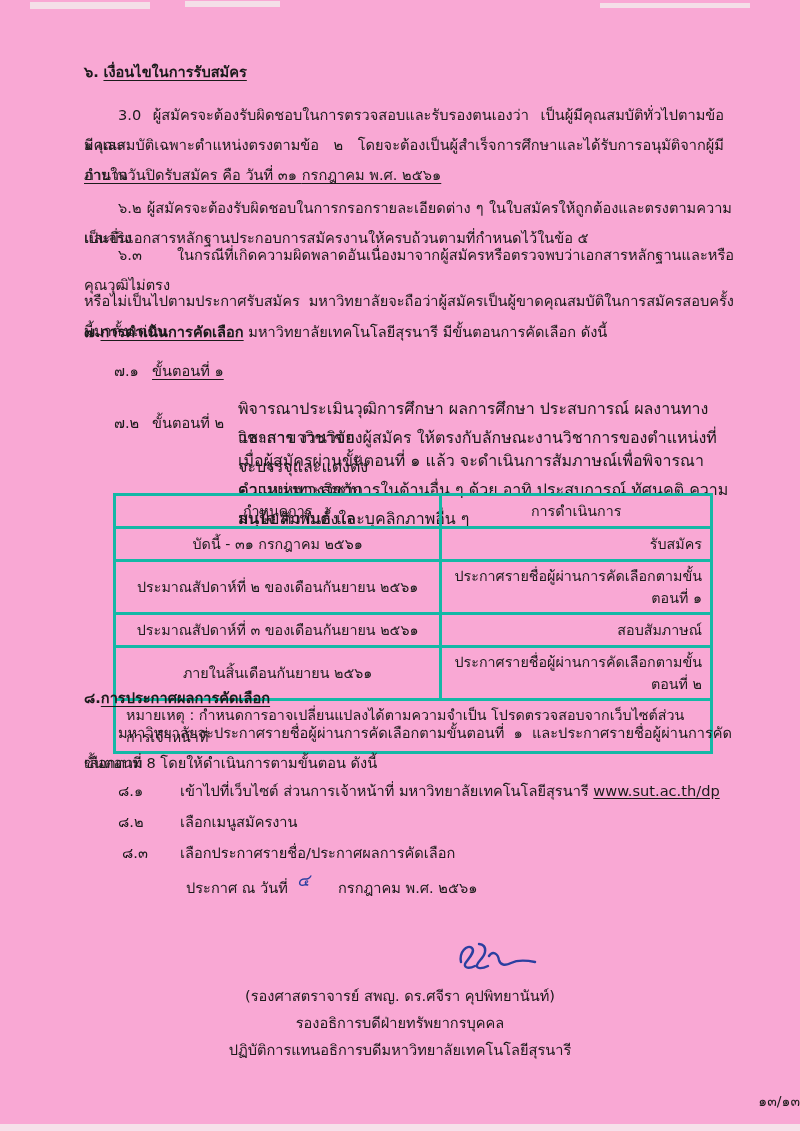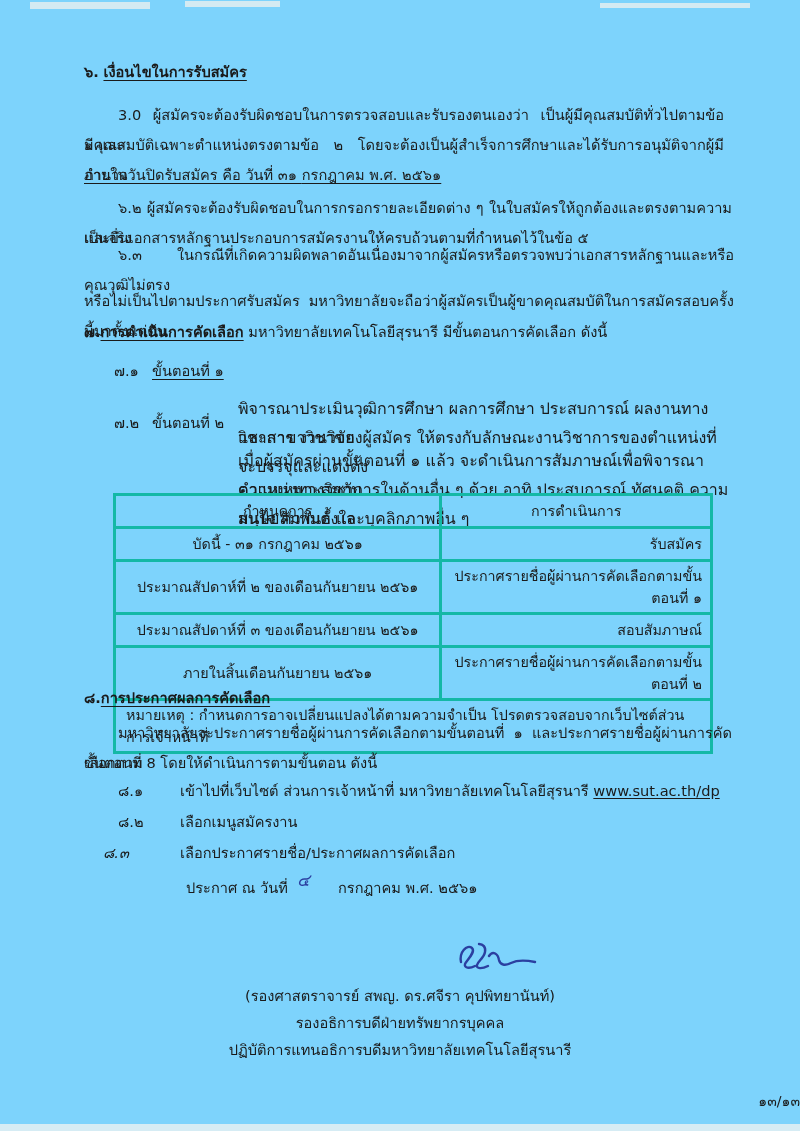--- a/index.html
+++ b/index.html
@@ -7,21 +7,21 @@
     padding: 0;
     background: #ffffff;
   }
   body {
     font-family: "DejaVu Sans", "Liberation Sans", sans-serif;
   }
   #page {
     position: relative;
     width: 800px;
     height: 1131px;
-    background: #7dd3fc;
+    background: #f9a8d4;
     overflow: hidden;
     color: #1a1a1a;
   }
   
   .scan-noise {
     position: absolute;
     background: #f2f2ef;
     opacity: 0.75;
     pointer-events: none;
   }
@@ -200,21 +200,21 @@
     <div class="para" style="left:84px; top:748px; width:648px;">
       <span>ขั้นตอนที่ 8 โดยให้ดำเนินการตามขั้นตอน ดังนี้</span>
     </div>
 
     <div class="sub-no" style="left:118px; top:776px;">๘.๑</div>
     <div class="sub-txt" style="left:180px; top:776px;"><span>เข้าไปที่เว็บไซต์ ส่วนการเจ้าหน้าที่ มหาวิทยาลัยเทคโนโลยีสุรนารี </span><span class="link">www.sut.ac.th/dp</span></div>
 
     <div class="sub-no" style="left:118px; top:807px;">๘.๒</div>
     <div class="sub-txt" style="left:180px; top:807px;">เลือกเมนูสมัครงาน</div>
 
-    <div class="sub-no" style="left:103px; top:838px;font-style:italic;">๘.๓</div>
+    <div class="sub-no" style="left:122px; top:838px;">๘.๓</div>
     <div class="sub-txt" style="left:180px; top:838px;">เลือกประกาศรายชื่อ/ประกาศผลการคัดเลือก</div>
 
     <div class="sub-txt" style="left:186px; top:873px;">ประกาศ ณ วันที่</div>
     <div class="handdate" style="left:297px; top:866px;">๔</div>
     <div class="sub-txt" style="left:338px; top:873px;">กรกฎาคม  พ.ศ. ๒๕๖๑</div>
 
     <div style="position:absolute; left:455px; top:938px;">
       <svg class="signature" width="90" height="36" viewBox="0 0 90 36" fill="none" stroke="#2b3fa0" stroke-width="2.4" stroke-linecap="round" stroke-linejoin="round">
         <path d="M6 24 C4 14, 12 6, 17 10 C21 14, 12 22, 10 26 C9 30, 14 31, 20 28"></path>
         <path d="M24 6 C28 6, 31 9, 30 14 C29 20, 23 23, 22 27 C21 31, 27 31, 33 28"></path>

